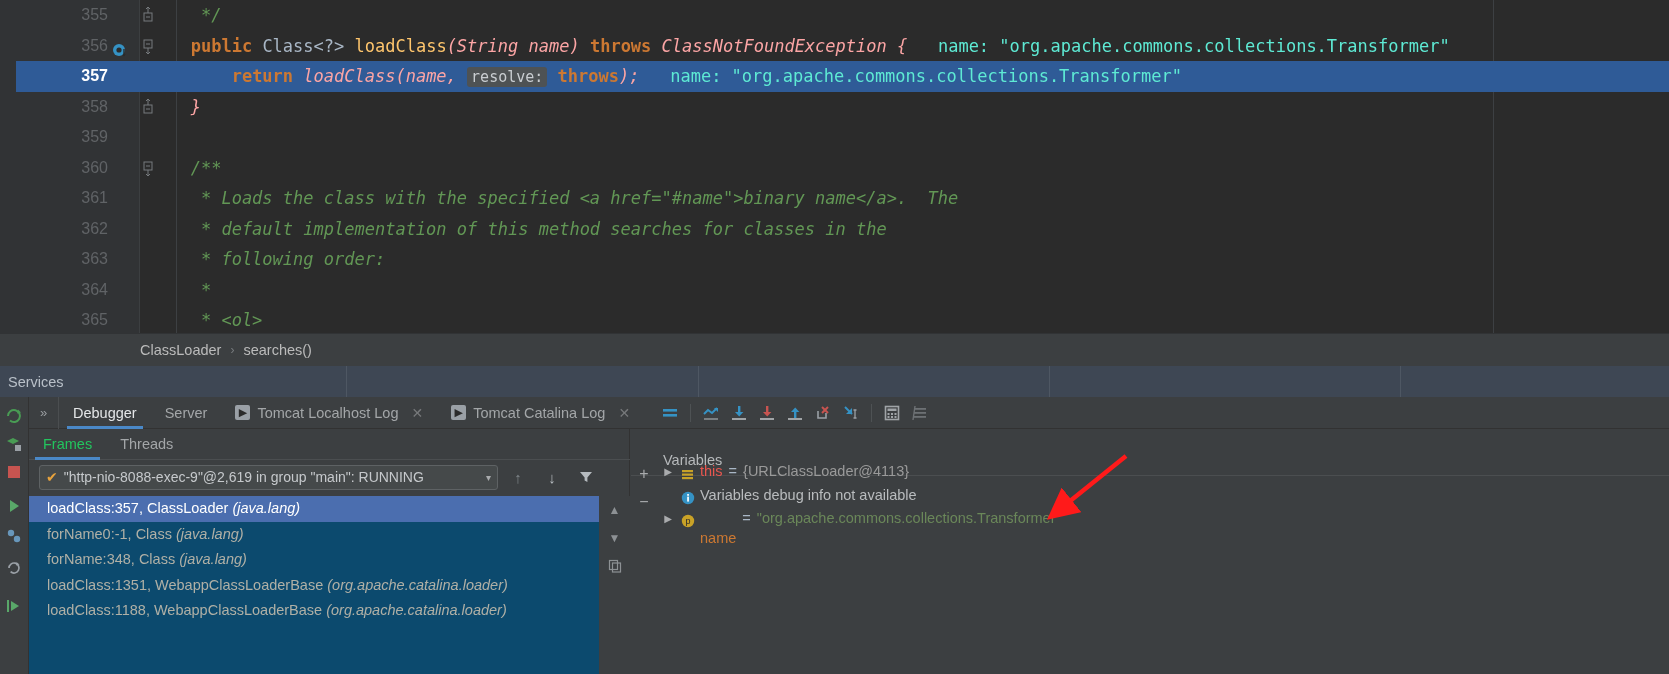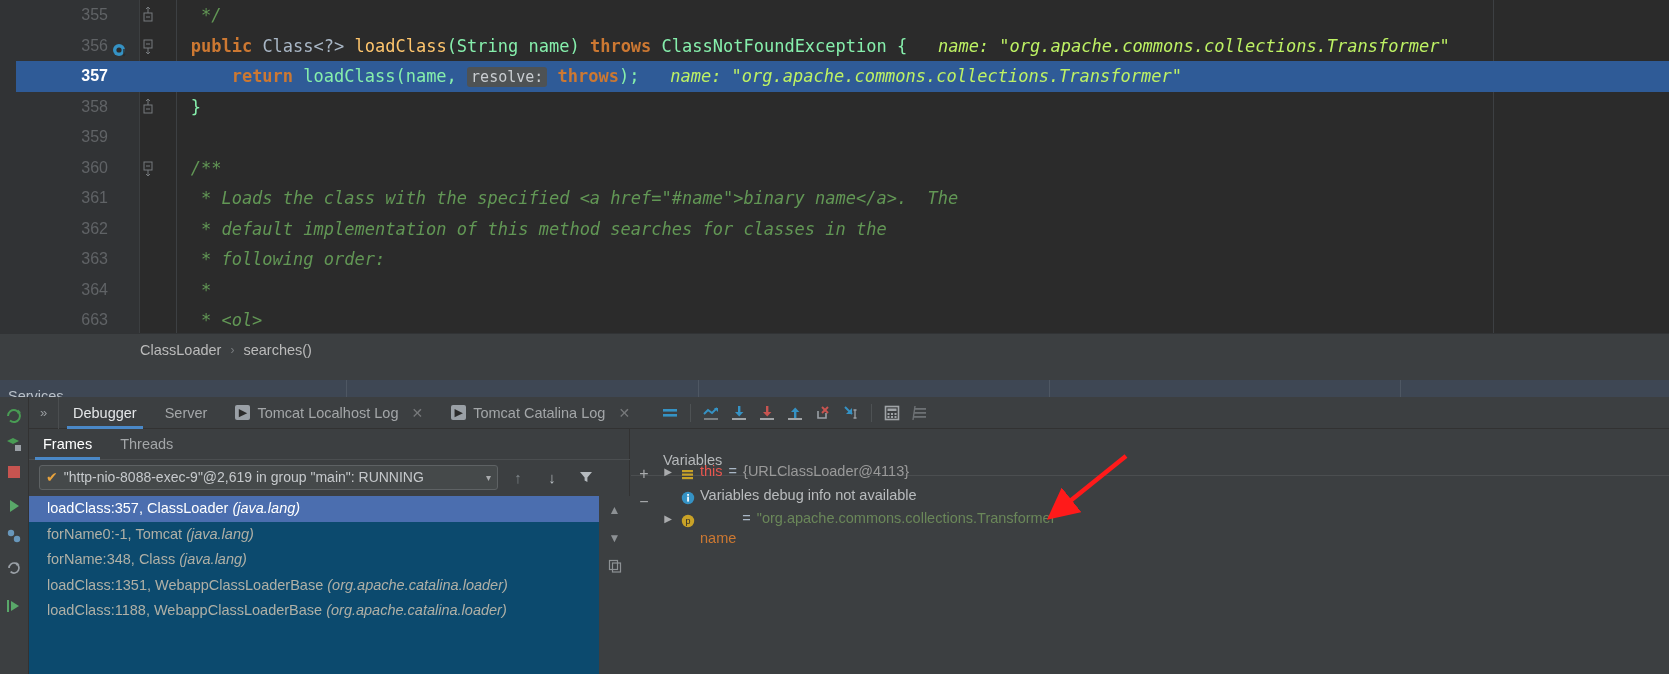--- a/index.html
+++ b/index.html
@@ -46,44 +46,44 @@
   }
   .guideline {
     position: absolute; left: 176px; top: 0; width: 1px; height: 333px;
     background: #3d4043;
   }
   .guideline2 {
     position: absolute; left: 1493px; top: 0; width: 1px; height: 333px;
     background: #3d4043;
   }
   .kw { color: #cc7832; font-weight: bold; }
-  .id { color: #86efac; }
+  .id { color: #fca5a5; font-style: italic; }
   .mth { color: #ffc66d; }
   .cls { color: #a9b7c6; }
   .cmt { color: #629755; font-style: italic; }
-  .hint { color: #bef264; font-style: italic; }
+  .hint { color: #5eead4; }
   .param-chip {
     background: #4e5254; color: #c9cdd1; border-radius: 3px;
     padding: 1px 4px; font-style: normal; font-size: 15px; margin-top: 28px;
   }
 
   
   .breadcrumb {
     position: absolute; left: 0; top: 333px; width: 1669px; height: 33px;
     background: #3c3f41;
     display: flex; align-items: center;
     padding-left: 140px;
     font-size: 14.5px; color: #bbbbbb;
     border-top: 1px solid #313335;
   }
   .breadcrumb .sep { margin: 0 9px; color: #777b7e; font-size: 12px; }
 
   
   .services-bar {
-    position: absolute; left: 0; top: 380px; width: 1669px; height: 31px;
+    position: absolute; left: 0; top: 366px; width: 1669px; height: 31px;
     background: #3e4754;
     display: flex; align-items: center;
   }
   .svc-cell {
     height: 31px; display: flex; align-items: center;
     padding-left: 8px; font-size: 14.5px; color: #b9c0c8;
     border-right: 1px solid #4e5763;
   }
   .svc-cell.c0 { width: 347px; }
   .svc-cell.c1 { width: 352px; }
@@ -148,21 +148,21 @@
   }
   .subtabbar {
     position: absolute; left: 0; top: 0; width: 601px; height: 31px;
     display: flex; align-items: center;
     border-bottom: 1px solid #4b4e50;
   }
   .subtab {
     position: relative; height: 31px; display: flex; align-items: center;
     padding: 0 14px; font-size: 14.5px; color: #a3a6a8;
   }
-  .subtab.active { color: #ffffff; }
+  .subtab.active { color: #22c55e; }
   .subtab.active::after {
     content: ''; position: absolute; left: 6px; right: 6px; bottom: 0;
     height: 2.5px; background: #4a88c7;
   }
   .thread-row {
     position: absolute; left: 0; top: 31px; width: 601px; height: 34px;
     display: flex; align-items: center; padding-left: 10px; gap: 6px;
   }
   .thread-combo {
     width: 459px; height: 25px; background: #45494a;
@@ -266,21 +266,21 @@
         <div class="crow"><span class="ln">359</span><span class="code"><span class="id"></span></span></div>
         <div class="crow"><span class="ln">360</span><span class="fold"><svg width="12" height="30" viewBox="0 0 12 30">
               <rect x="2" y="9" width="8" height="8" fill="none" stroke="#777b7e"></rect>
               <path d="M4 13h4" stroke="#777b7e"></path>
               <path d="M6 17v6l-2-2M6 23l2-2" stroke="#777b7e" fill="none"></path>
             </svg></span><span class="code"><span class="cmt">   /**</span></span></div>
         <div class="crow"><span class="ln">361</span><span class="code"><span class="cmt">    * Loads the class with the specified &lt;a href="#name"&gt;binary name&lt;/a&gt;.  The</span></span></div>
         <div class="crow"><span class="ln">362</span><span class="code"><span class="cmt">    * default implementation of this method searches for classes in the</span></span></div>
         <div class="crow"><span class="ln">363</span><span class="code"><span class="cmt">    * following order:</span></span></div>
         <div class="crow"><span class="ln">364</span><span class="code"><span class="cmt">    *</span></span></div>
-        <div class="crow"><span class="ln">663</span><span class="code"><span class="cmt">    * &lt;ol&gt;</span></span></div>
+        <div class="crow"><span class="ln">365</span><span class="code"><span class="cmt">    * &lt;ol&gt;</span></span></div>
       </div>
   </div>
 
   <div class="breadcrumb">
     <span>ClassLoader</span>
     <span class="sep">›</span>
     <span>searches()</span>
   </div>
 
   <div class="services-bar">
@@ -455,21 +455,21 @@
         </div>
         <div class="tb-btn">
           <svg width="16" height="16" viewBox="0 0 16 16">
               <path d="M2 3h12l-4.6 5.4V13l-2.8-1.6V8.4z" fill="#b6bbbf"></path>
             </svg>
         </div>
       </div>
 
       <div class="frames-list" id="frames-list">
           <div class="frame-row sel"><span>loadClass:357, ClassLoader </span><span class="pkg">(java.lang)</span></div>
-          <div class="frame-row"><span>forName0:-1, Tomcat </span><span class="pkg">(java.lang)</span></div>
+          <div class="frame-row"><span>forName0:-1, Class </span><span class="pkg">(java.lang)</span></div>
           <div class="frame-row"><span>forName:348, Class </span><span class="pkg">(java.lang)</span></div>
           <div class="frame-row"><span>loadClass:1351, WebappClassLoaderBase </span><span class="pkg">(org.apache.catalina.loader)</span></div>
           <div class="frame-row"><span>loadClass:1188, WebappClassLoaderBase </span><span class="pkg">(org.apache.catalina.loader)</span></div>
         </div>
 
       <div class="frames-side">
         <div class="side-btn">▲</div>
         <div class="side-btn">▼</div>
         <div class="side-btn">
           <svg width="14" height="14" viewBox="0 0 14 14">

